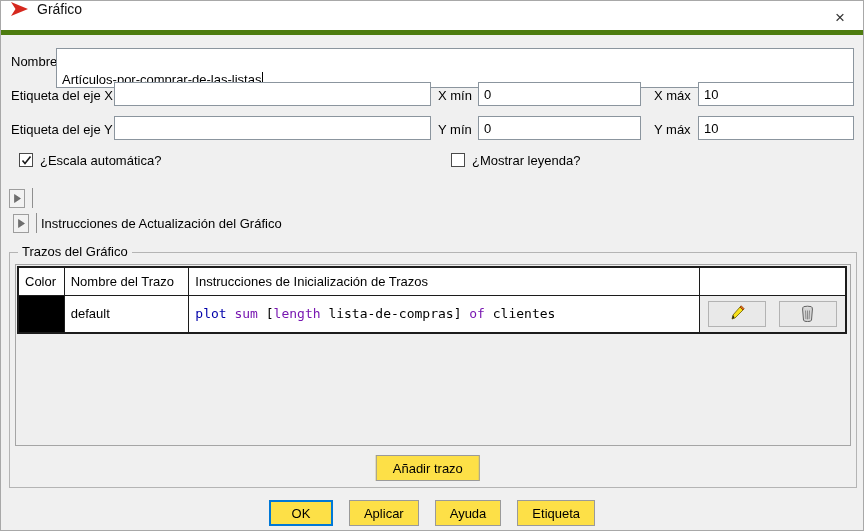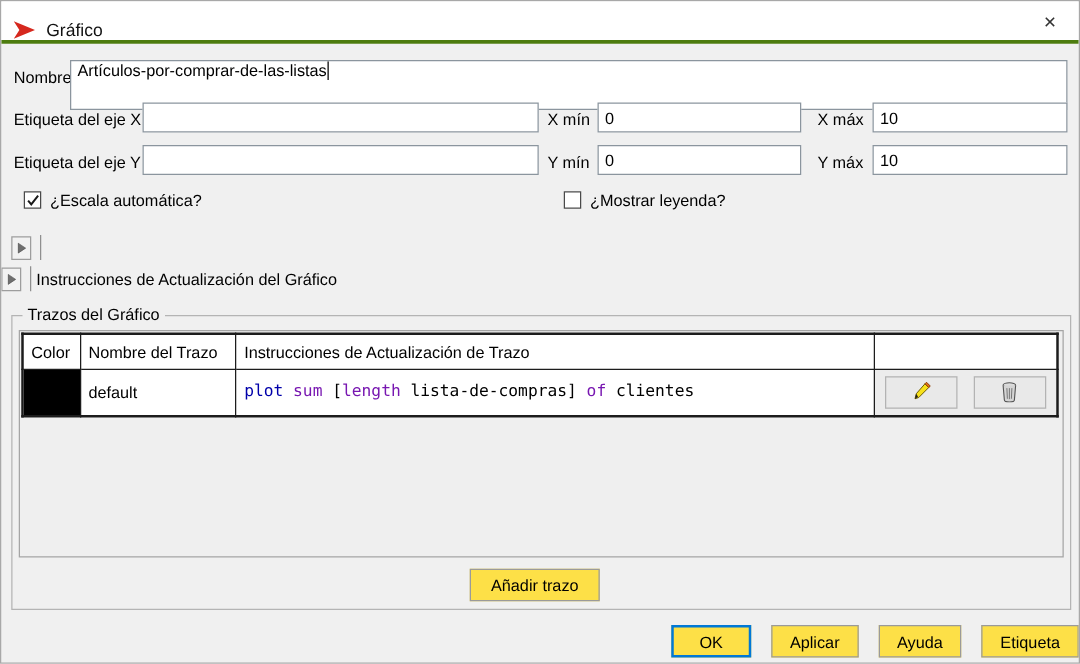--- a/index.html
+++ b/index.html
@@ -7,41 +7,41 @@
   body { font-family:"Liberation Sans", sans-serif; font-size:13px; color:#000; }
 
   .window {
     position:relative; width:864px; height:531px; margin:0 auto;
     background:#f0f0f0; border:1px solid #a8a8a8; overflow:hidden;
   }
 
   
   .titlebar {
     position:absolute; left:0; top:0; width:100%; height:34px;
-    background:#ffffff; border-bottom:3px solid #4d7c0f;
-    display:flex; align-items:flex-end;
+    background:#ffffff; border-bottom:5px solid #4d7c0f;
+    display:flex; align-items:flex-start;
   }
   .app-icon { margin-left:10px; width:18px; height:16px; flex:0 0 auto; }
   .window-title { margin-left:8px; font-size:14px; color:#111; }
   .close-btn {
     position:absolute; right:0; top:0; width:46px; height:33px;
     display:flex; align-items:center; justify-content:center;
     font-size:17px; color:#333; cursor:pointer; background:transparent; border:none;
   }
 
   
   .lbl { position:absolute; white-space:nowrap; color:#000; }
   .tb {
     position:absolute; height:24px; background:#fff;
     border:1px solid #8b959e; font-family:"Liberation Sans",sans-serif;
     font-size:13px; padding:0 5px; color:#000;
   }
   .tb-div {
     position:absolute; height:40px; background:#fff;
-    border:1px solid #8b959e; display:flex; align-items:flex-start;
+    border:1px solid #8b959e; display:flex; align-items:flex-end;
     padding:0 5px; white-space:nowrap; overflow:hidden;
   }
   .caret { display:inline-block; width:1px; height:15px; background:#000; margin-left:1px; vertical-align:middle; }
 
   
   .check-row { position:absolute; display:flex; gap:7px; }
   .checkbox {
     width:14px; height:14px; background:#fff; border:1px solid #4a4a4a;
     display:flex; align-items:center; justify-content:center; cursor:pointer;
   }
@@ -96,21 +96,21 @@
 
   
   .btn {
     font-family:"Liberation Sans",sans-serif; font-size:13px; color:#000;
     background:#fde047; border:1px solid #9a9a9a; height:26px;
     padding:0 14px; cursor:pointer;
   }
   .add-pen-btn { position:absolute; left:50%; transform:translateX(-55%); top:202px; min-width:104px; }
   .footer {
     position:absolute; left:0; top:499px; width:100%;
-    display:flex; justify-content:flex-end; gap:16px;
+    display:flex; justify-content:center; gap:16px;
   }
   .footer .btn { min-width:64px; }
   .btn-default { border:2px solid #0078d7; padding:0 13px; }
 </style>
 </head>
 <body>
 
 <div class="window">
 
   <div class="titlebar">
@@ -161,21 +161,21 @@
   </div>
 
   <div class="section-row" style="left:8px; top:187px;">
     <button class="disc-btn">
       <svg width="7" height="9" viewBox="0 0 7 9">
         <polygon points="0.5,0.5 6.5,4.5 0.5,8.5" fill="#6f6f6f" stroke="#4d4d4d" stroke-width="0.5"></polygon>
       </svg>
     </button>
     <span class="section-vline"></span>
   </div>
-  <div class="section-row" style="left:0; top:212px;justify-content:space-between;">
+  <div class="section-row" style="left:12px; top:212px;justify-content:space-between;">
     <button class="disc-btn">
       <svg width="7" height="9" viewBox="0 0 7 9">
         <polygon points="0.5,0.5 6.5,4.5 0.5,8.5" fill="#6f6f6f" stroke="#4d4d4d" stroke-width="0.5"></polygon>
       </svg>
     </button>
     <span class="section-vline"></span>
     <span class="section-label">Instrucciones de Actualización del Gráfico</span>
   </div>
 
   <div class="groupbox">
@@ -186,21 +186,21 @@
         <colgroup>
           <col class="col-color">
             <col class="col-name">
             <col class="col-code">
             <col class="col-btns">
         </colgroup>
         <tbody>
             <tr>
           <th>Color</th>
           <th>Nombre del Trazo</th>
-          <th>Instrucciones de Actualización de Trazo</th>
+          <th>Instrucciones de Inicialización de Trazos</th>
           <th></th>
         </tr>
         <tr>
           <td class="swatch-cell">
             <div class="swatch" style="background: rgb(0, 0, 0);"></div>
           </td>
           <td>default</td>
           <td class="code-cell"><span style="color: rgb(0, 0, 170);">plot </span><span style="color: rgb(120, 23, 177);">sum </span><span style="color: rgb(0, 0, 0);">[</span><span style="color: rgb(120, 23, 177);">length </span><span style="color: rgb(0, 0, 0);">lista-de-compras</span><span style="color: rgb(0, 0, 0);">] </span><span style="color: rgb(120, 23, 177);">of </span><span style="color: rgb(0, 0, 0);">clientes</span></td>
           <td class="btns-cell">
             <div class="btns-wrap">

